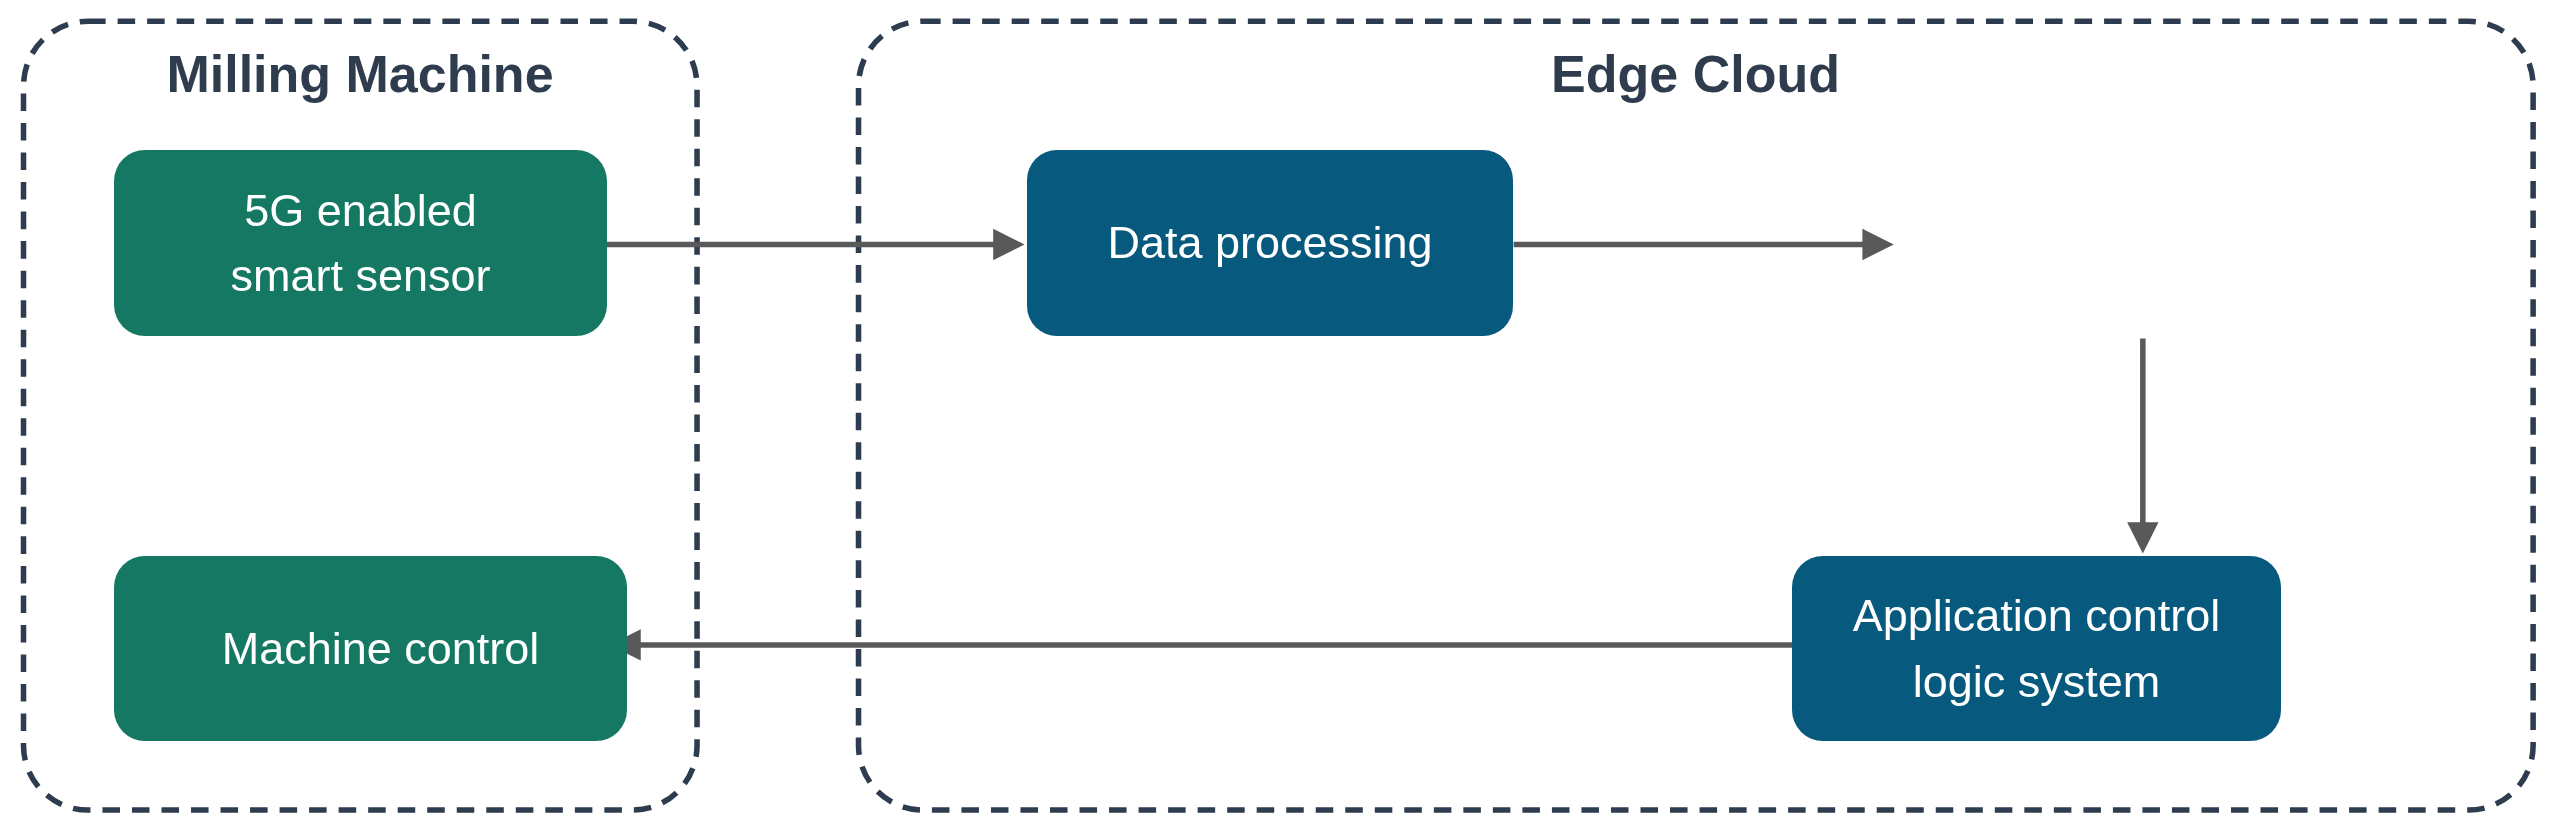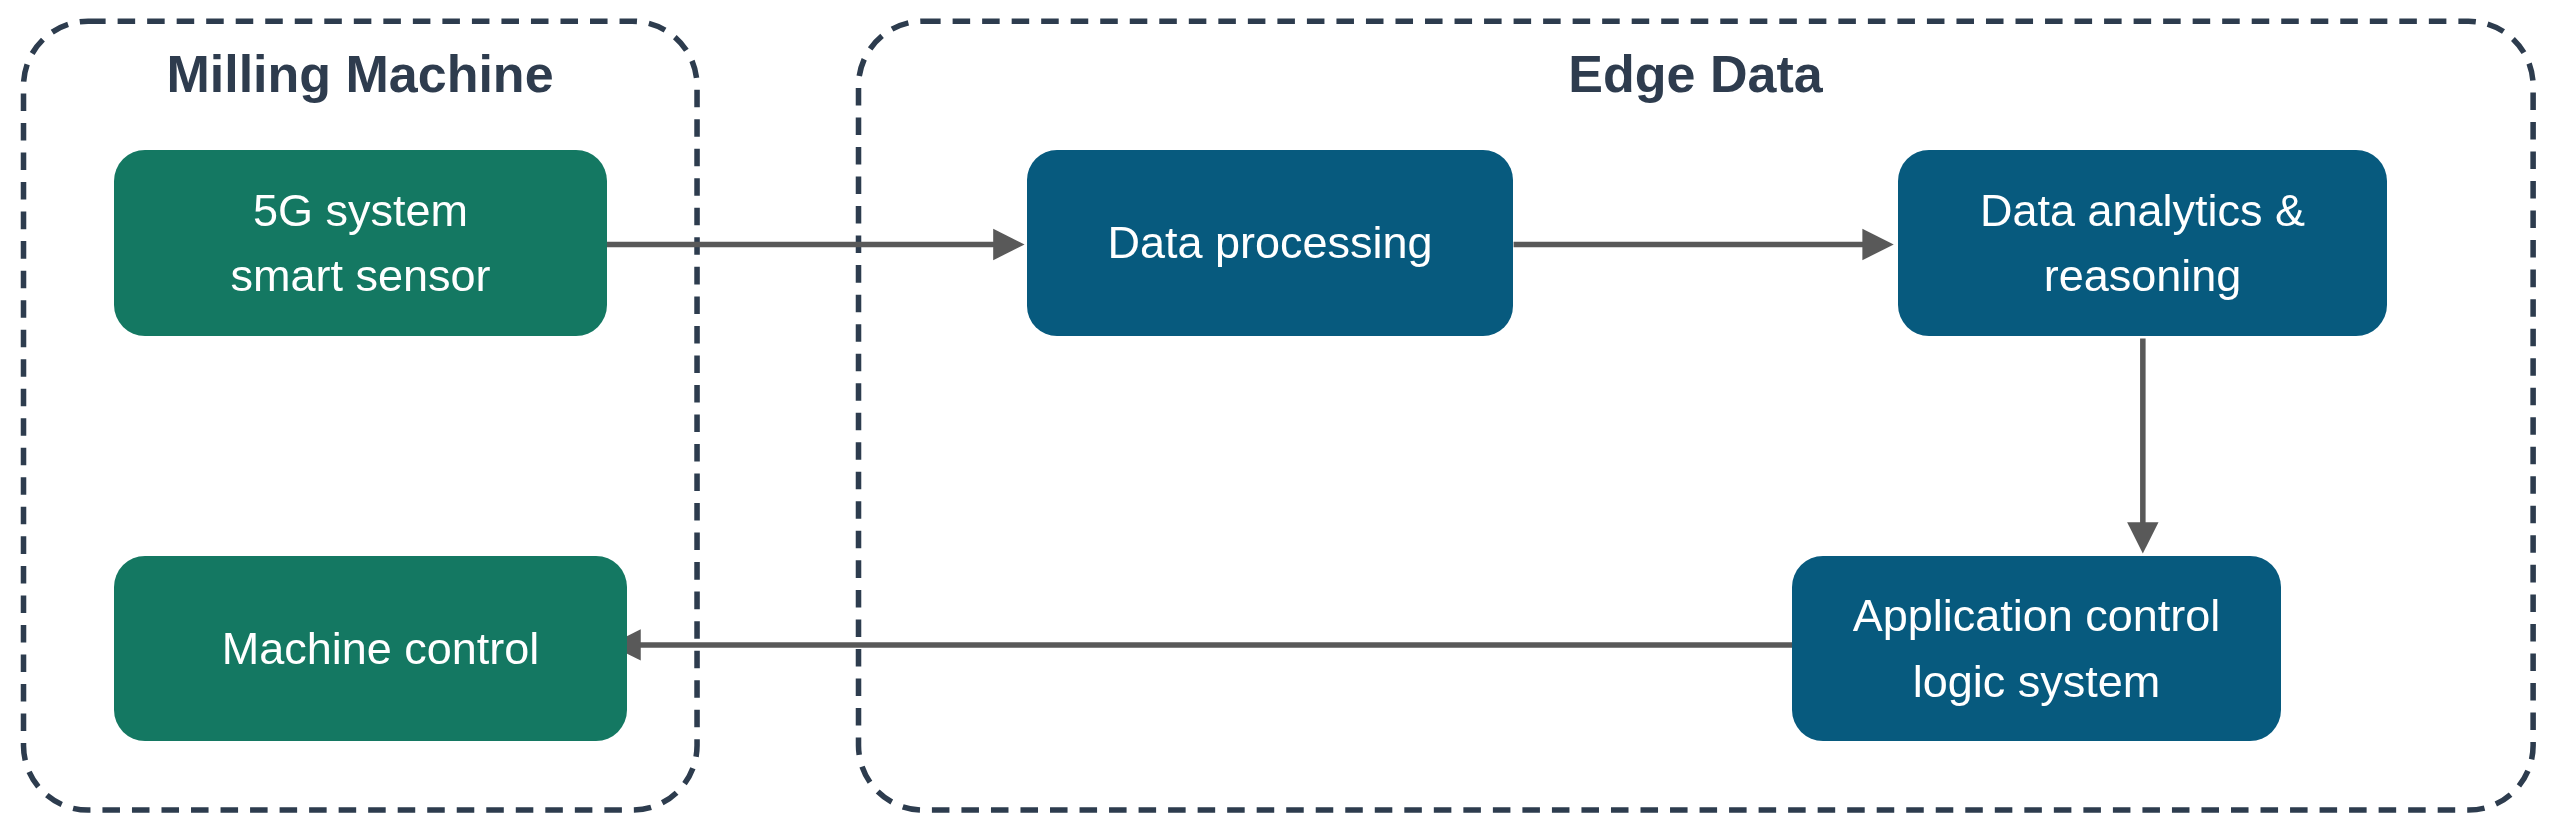--- a/index.html
+++ b/index.html
@@ -79,35 +79,31 @@
     </g>
 
     <g>
       <line x1="2056" y1="699" x2="690" y2="699" stroke="#595959" stroke-width="6"></line>
       <polygon points="660,699 694,682 694,716" fill="#595959"></polygon>
     </g>
   </svg>
 
   <div class="container-title milling">Milling Machine</div>
 
-  <div class="container-title cloud">Edge Data</div>
+  <div class="container-title cloud">Edge Cloud</div>
 
   <div class="node green sensor">
-    <span class="label">5G system
+    <span class="label">5G enabled
 smart sensor</span>
   </div>
 
   <div class="node blue processing">
     <span class="label">Data processing</span>
   </div>
 
-  <div class="node blue analytics">
-    <span class="label">Data analytics &amp;
-reasoning</span>
-  </div>
 
   <div class="node blue appcontrol">
     <span class="label">Application control
 logic system</span>
   </div>
 
   <div class="node green machinectl">
     <span class="label">Machine control</span>
   </div>
 

